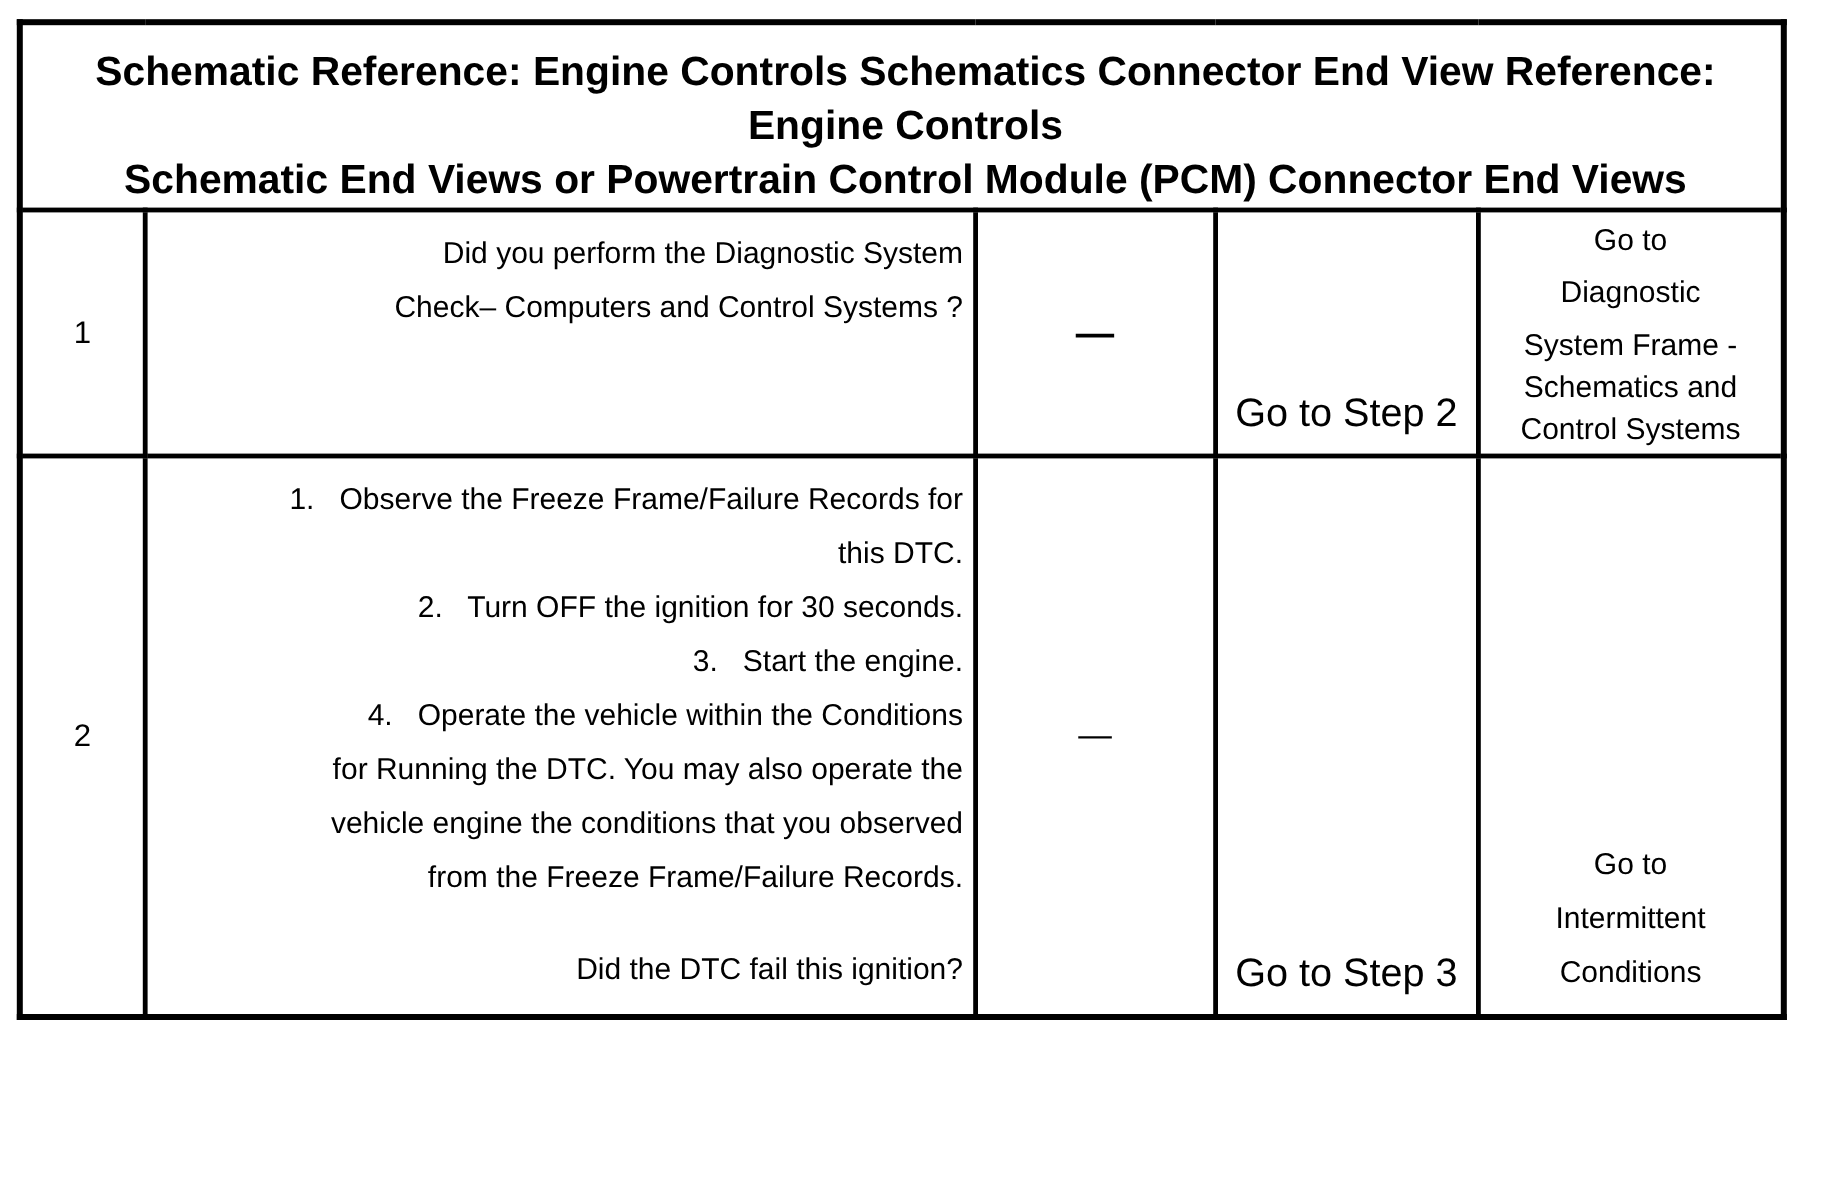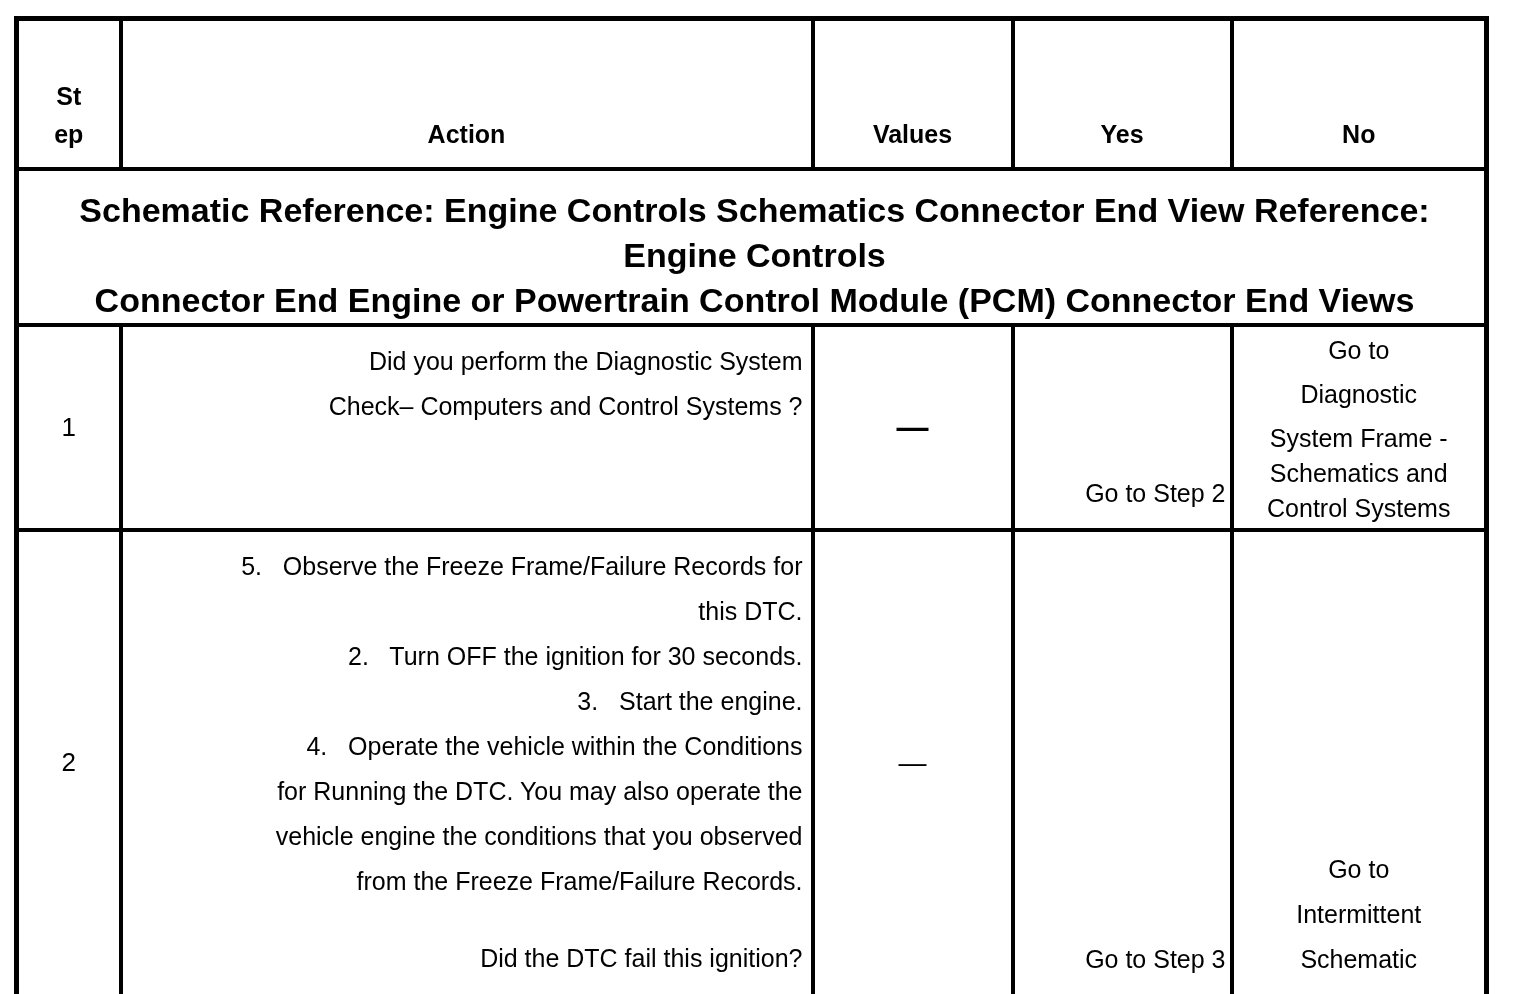--- a/index.html
+++ b/index.html
@@ -91,23 +91,23 @@
 
   td.values {
     text-align: center;
     vertical-align: middle;
     padding: 0;
   }
   .dash-1 { font-size: 32px; font-weight: bold; }
   .dash-2 { font-size: 28px; font-weight: normal; }
 
   td.yes {
-    text-align: right;
+    text-align: center;
     vertical-align: bottom;
-    font-size: 25px;
+    font-size: 33px;
     line-height: 45px;
     padding: 0 4px 12px 4px;
   }
   td.no-top {
     text-align: center;
     vertical-align: top;
     font-size: 25px;
     line-height: 35px;
     padding: 6px 2px 0 2px;
   }
@@ -127,35 +127,25 @@
   <table class="diag">
     <colgroup>
       <col class="c-step">
       <col class="c-action">
       <col class="c-values">
       <col class="c-yes">
       <col class="c-no">
     </colgroup>
 
     <tbody>
-        <tr class="header-row">
-      <th class="step-h">
-        <div>St</div>
-        <div>ep</div>
-      </th>
-      <th>Action</th>
-      <th>Values</th>
-      <th>Yes</th>
-      <th>No</th>
-    </tr>
 
     <tr class="schematic-row">
       <td class="schematic" colspan="5">
         <div>Schematic Reference: Engine Controls Schematics Connector End View Reference: Engine Controls</div>
-        <div>Connector End Engine or Powertrain Control Module (PCM) Connector End Views</div>
+        <div>Schematic End Views or Powertrain Control Module (PCM) Connector End Views</div>
       </td>
     </tr>
 
     <tr class="step-row-1">
       <td class="step-num">1</td>
       <td class="action">
         <div class="line">Did you perform the Diagnostic System</div>
         <div class="line">Check– Computers and Control Systems ?</div>
       </td>
       <td class="values">
@@ -167,36 +157,36 @@
         <div class="no-line">Diagnostic</div>
         <div class="no-line">System Frame -</div>
         <div class="no-line">Schematics and</div>
         <div class="no-line">Control Systems</div>
       </td>
     </tr>
 
     <tr class="step-row-2">
       <td class="step-num">2</td>
       <td class="action">
-        <div class="line">5.   Observe the Freeze Frame/Failure Records for</div>
+        <div class="line">1.   Observe the Freeze Frame/Failure Records for</div>
         <div class="line">this DTC.</div>
         <div class="line">2.   Turn OFF the ignition for 30 seconds.</div>
         <div class="line">3.   Start the engine.</div>
         <div class="line">4.   Operate the vehicle within the Conditions</div>
         <div class="line">for Running the DTC. You may also operate the</div>
         <div class="line">vehicle engine the conditions that you observed</div>
         <div class="line">from the Freeze Frame/Failure Records.</div>
         <div class="line-gap"></div>
         <div class="line"> Did the DTC fail this ignition?</div>
       </td>
       <td class="values">
         <span class="dash-2">—</span>
       </td>
       <td class="yes">Go to Step 3</td>
       <td class="no-bottom">
         <div class="no-line">Go to</div>
         <div class="no-line">Intermittent</div>
-        <div class="no-line">Schematic</div>
+        <div class="no-line">Conditions</div>
       </td>
     </tr>
   </tbody>
     </table>
 </div>
 
 </body></html>

